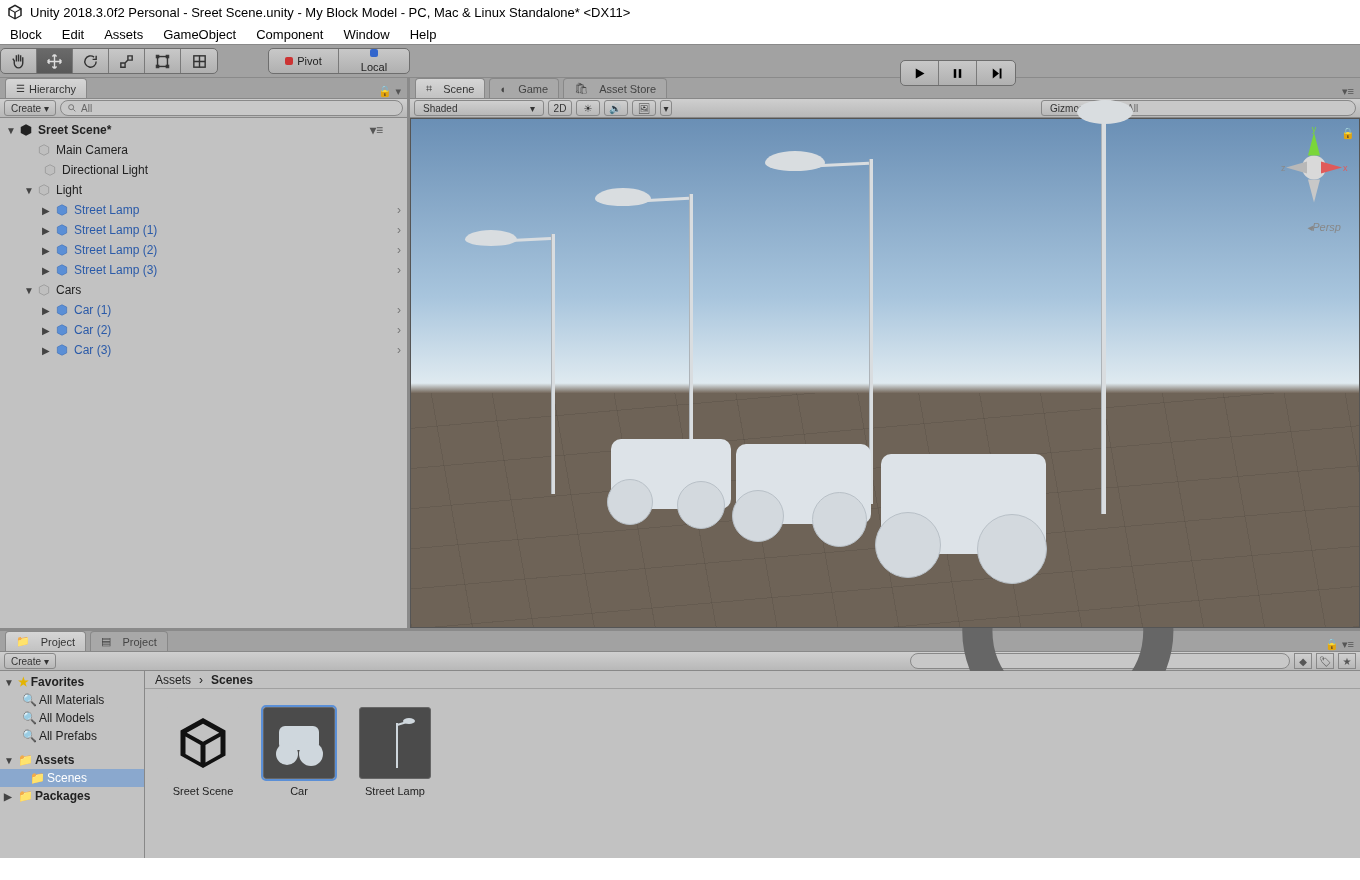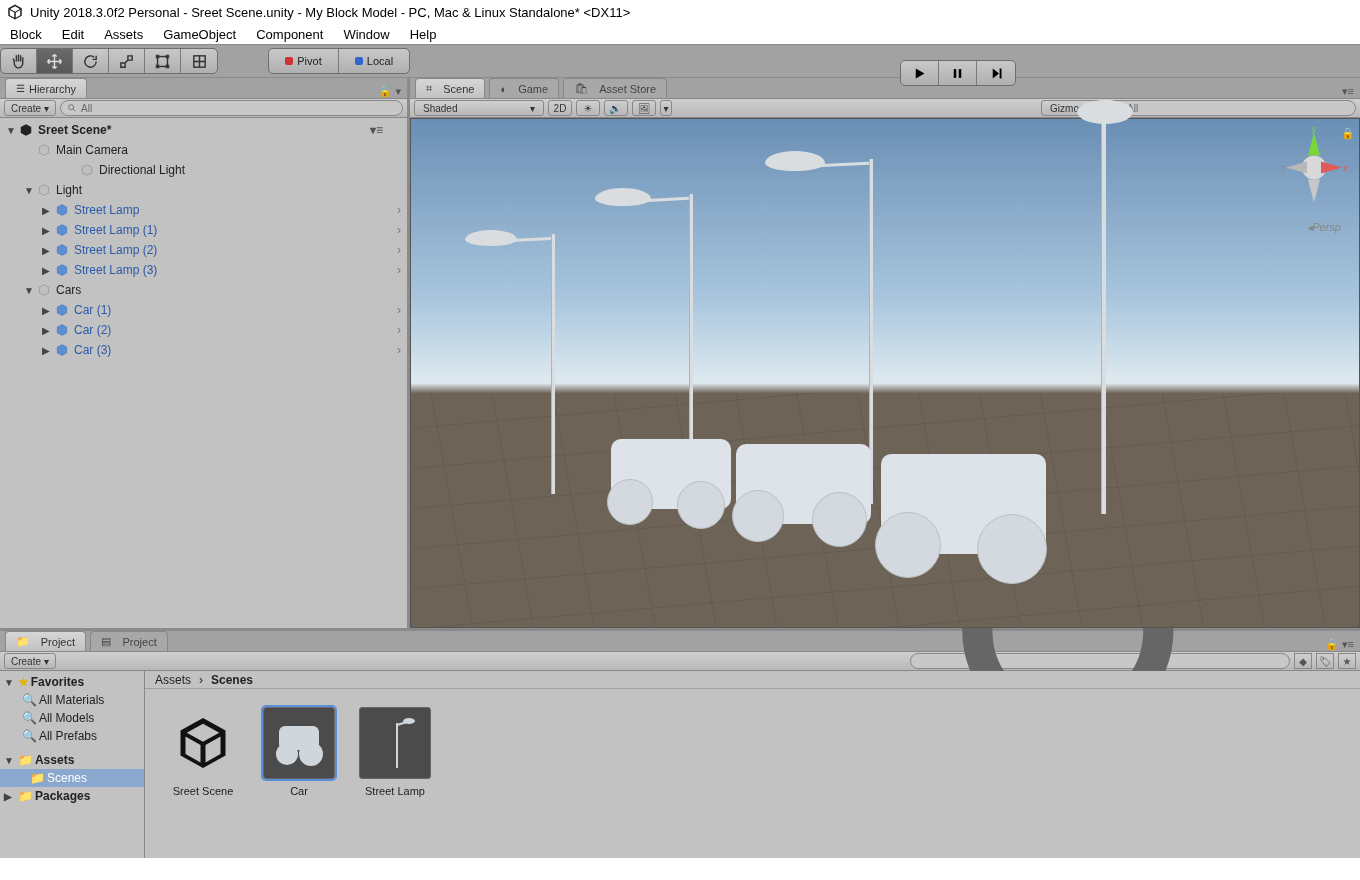--- a/index.html
+++ b/index.html
@@ -18,21 +18,21 @@
   .toolbar { height: 34px; background: #a2a2a2; border-top: 1px solid #8a8a8a; border-bottom: 1px solid #8a8a8a; display: flex; align-items: center; padding: 0 0; }
   .tool-group { display: flex; height: 26px; border: 1px solid #6e6e6e; border-radius: 5px; overflow: hidden; background: linear-gradient(#c8c8c8,#b0b0b0); }
   .tool-btn { width: 36px; display: flex; align-items: center; justify-content: center; border-right: 1px solid #7a7a7a; cursor: pointer; }
   .tool-btn:last-child { border-right: none; }
   .tool-btn.active { background: linear-gradient(#6a6a6a,#585858); }
   .tool-btn.active svg { fill: #ddd; stroke: #ddd; }
   .tool-btn svg { width: 17px; height: 17px; fill: #333; stroke: #333; }
 
   .pivot-group { display: flex; margin-left: 50px; height: 26px; border: 1px solid #6e6e6e; border-radius: 5px; overflow: hidden; background: linear-gradient(#c8c8c8,#b0b0b0); }
   .pivot-btn { width: 70px; display: flex; align-items: center; justify-content: center; gap: 4px; border-right: 1px solid #7a7a7a; font-size: 11px; color: #222; cursor: pointer; }
-  .pivot-btn:last-child { border-right: none; }
+  .pivot-btn:last-child { border-right: none; flex-direction: column; }
   .pivot-dot { width: 8px; height: 8px; }
   .dot-red { background: #c33; border-radius: 2px; }
   .dot-blue { background: #36c; border-radius: 2px; }
 
   .play-group { display: flex; margin-left: auto; margin-right: auto; height: 26px; border: 1px solid #6e6e6e; border-radius: 5px; overflow: hidden; background: linear-gradient(#c8c8c8,#b0b0b0); position: absolute; left: 900px; top: 60px; }
   .play-btn { width: 38px; display: flex; align-items: center; justify-content: center; border-right: 1px solid #7a7a7a; cursor: pointer; }
   .play-btn:last-child { border-right: none; }
   .play-btn svg { width: 15px; height: 15px; fill: #000; }
 
   
@@ -239,21 +239,21 @@
       <div id="tree-items">
           <div class="tree-row" style="padding-left: 24px;">
             <span class="tree-foldout"></span>
             <span class="tree-icon go">
               <svg viewBox="0 0 24 24">
                 <path d="M12 3l8 4v10l-8 4-8-4V7l8-4z" stroke-width="1"></path>
               </svg>
             </span>
             <span>Main Camera</span>
           </div>
-          <div class="tree-row" style="padding-left: 30px; margin-left: 37px;">
+          <div class="tree-row" style="padding-left: 30px;">
             <span class="tree-foldout"></span>
             <span class="tree-icon go">
               <svg viewBox="0 0 24 24">
                 <path d="M12 3l8 4v10l-8 4-8-4V7l8-4z" stroke-width="1"></path>
               </svg>
             </span>
             <span>Directional Light</span>
           </div>
           <div class="tree-row" style="padding-left: 24px;">
             <span class="tree-foldout">▼</span>

